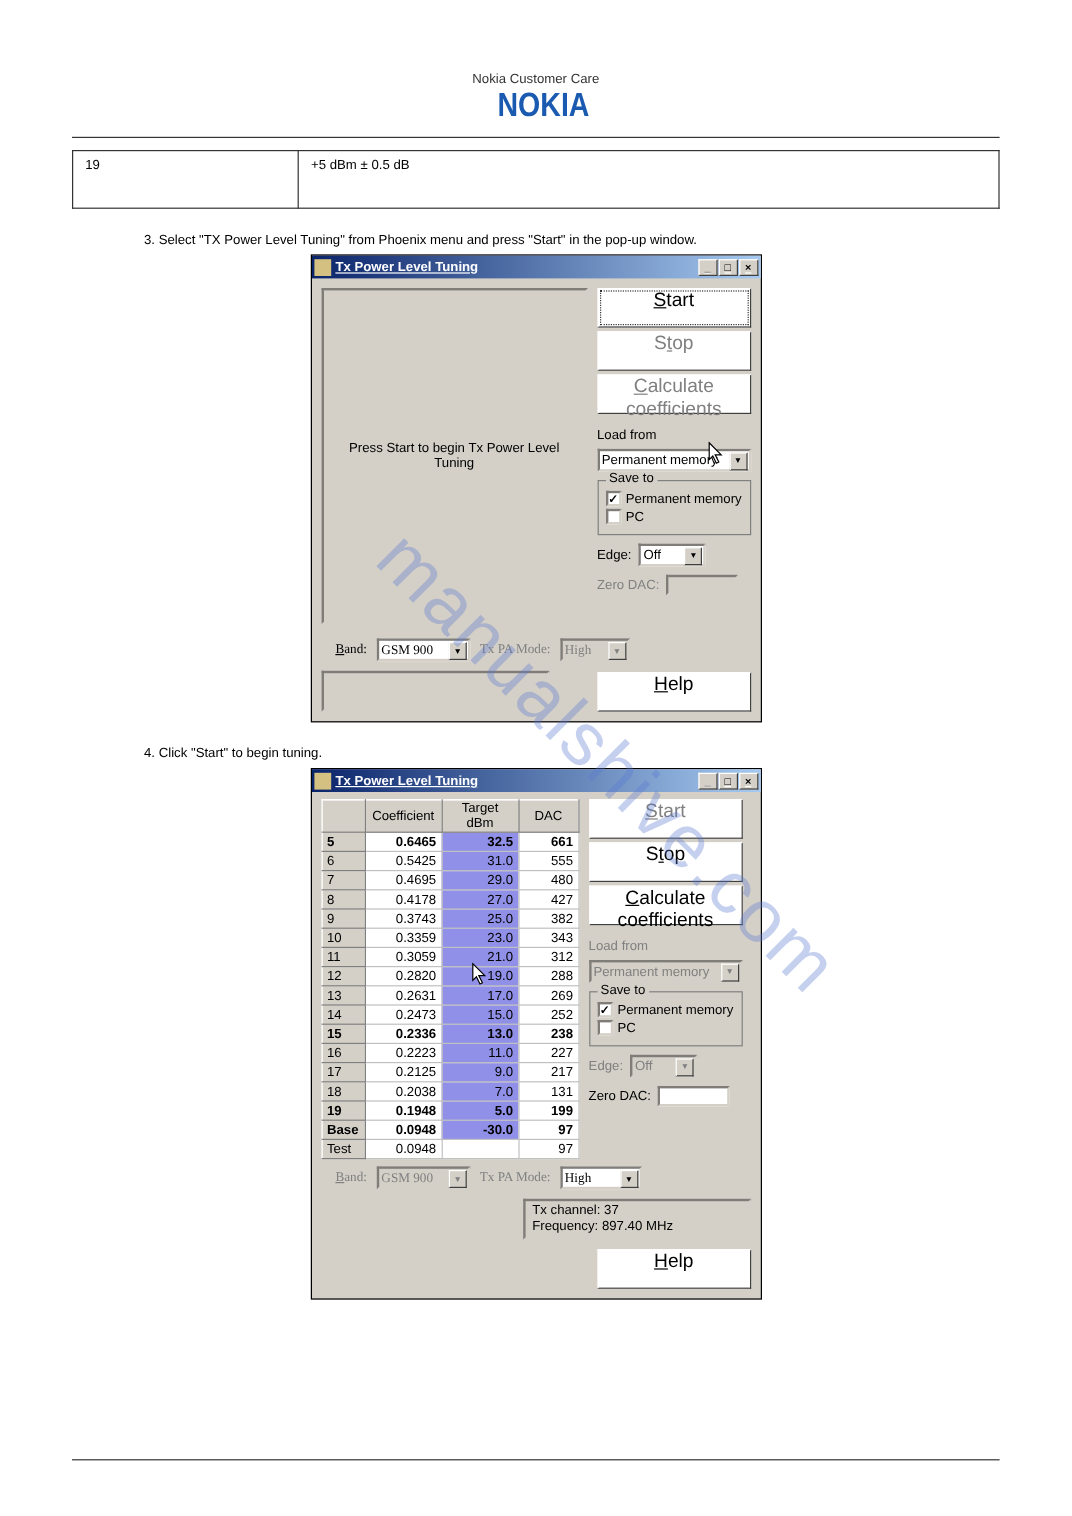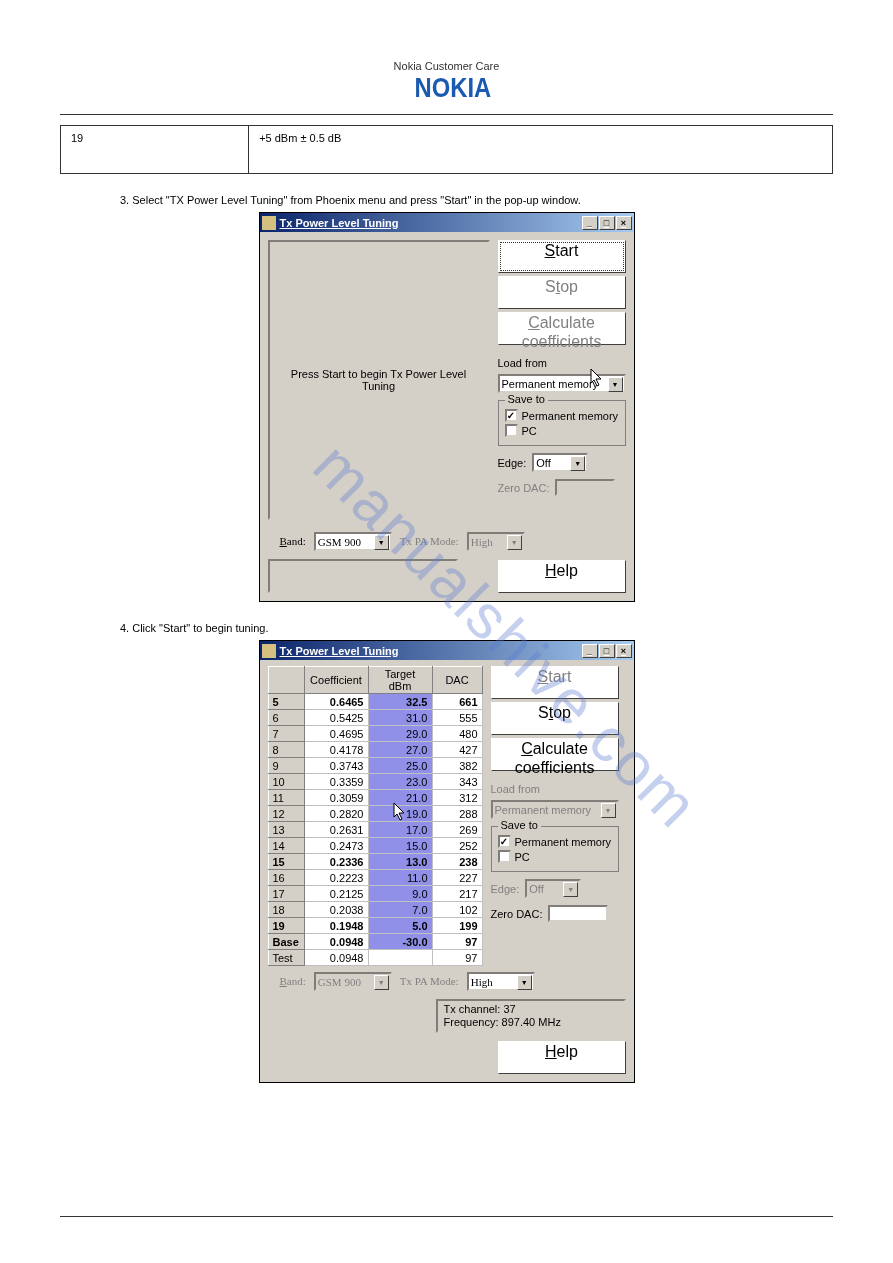--- a/index.html
+++ b/index.html
@@ -252,21 +252,21 @@
               <tr>
                 <td class="rowhead">17</td>
                 <td>0.2125</td>
                 <td class="sel">9.0</td>
                 <td>217</td>
               </tr>
               <tr>
                 <td class="rowhead">18</td>
                 <td>0.2038</td>
                 <td class="sel">7.0</td>
-                <td>102</td>
+                <td>131</td>
               </tr>
               <tr class="bold">
                 <td class="rowhead">19</td>
                 <td>0.1948</td>
                 <td class="sel">5.0</td>
                 <td>199</td>
               </tr>
               <tr class="bold">
                 <td class="rowhead">Base</td>
                 <td>0.0948</td>

